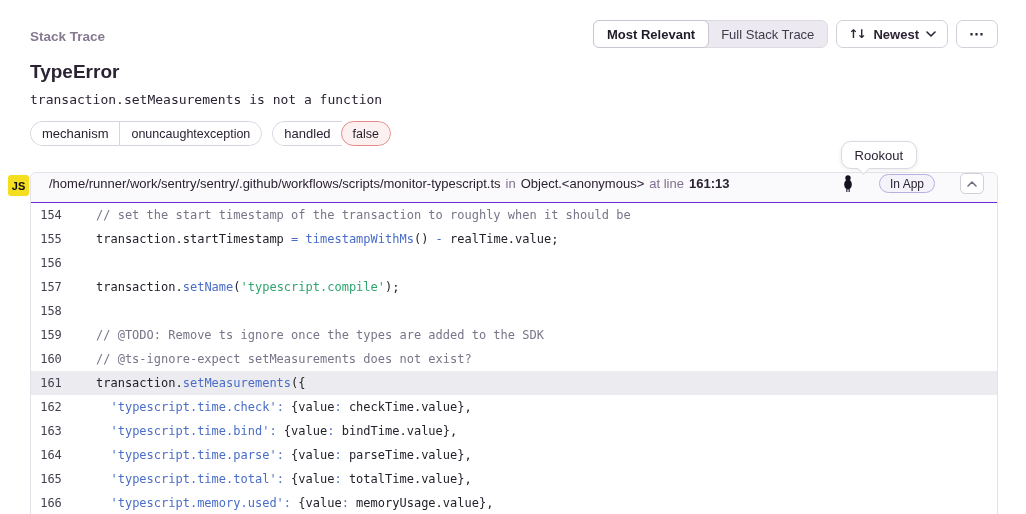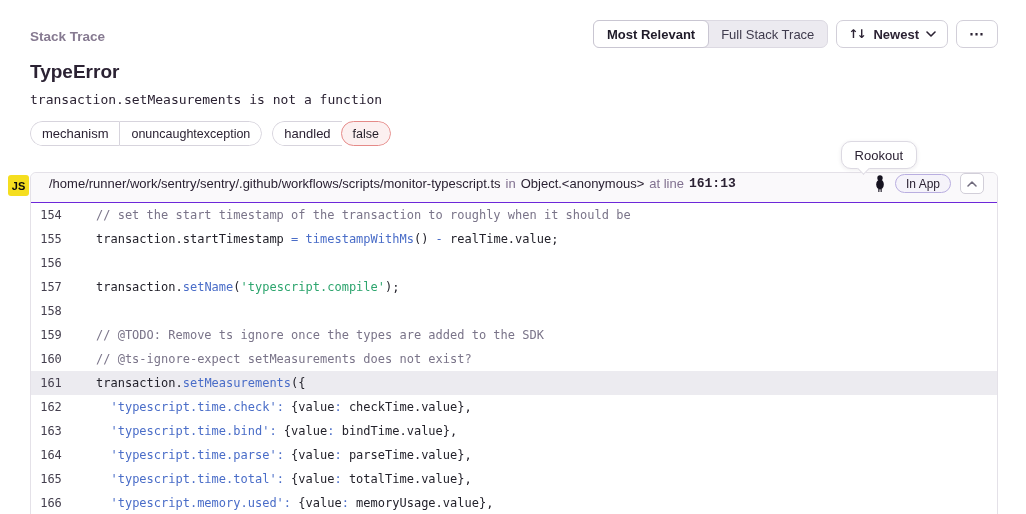--- a/index.html
+++ b/index.html
@@ -60,22 +60,22 @@
     display:flex; align-items:center; justify-content:center; border-radius:3px;
   }
   .frame { border:1px solid #e4e1e8; border-radius:6px 6px 0 0; background:#fff; }
   .frame-header {
     height:30px; display:flex; align-items:center; gap:5px;
     background:#faf9fb; border-bottom:1px solid #6d28d9; border-radius:6px 6px 0 0;
     padding:0 13px 8px 18px; font-size:13px;
   }
   .dim { color:#80708f; }
   .fname { color:#2b2233; }
-  .lineno { color:#2b2233; font-weight:600;font-family:Liberation Mono, monospace; }
-  .header-right { margin-left:auto; display:flex; align-items:center; gap:9px; }
+  .lineno { color:#2b2233; font-weight:600; }
+  .header-right { margin-left:auto; display:flex; align-items:center; gap:25px; }
   .rookout-btn { background:none; border:none; cursor:pointer; display:flex; padding:0; }
   .inapp {
     height:19px; display:flex; align-items:center; padding:0 10px;
     border:1px solid #b9aee0; background:#f5f3fa; border-radius:10px;
     font-size:12px; color:#2b2233;
   }
   .collapse-btn {
     width:24px; height:21px; display:flex; align-items:center; justify-content:center;
     background:#fff; border:1px solid #d2cfd9; border-radius:5px; cursor:pointer;
   }

